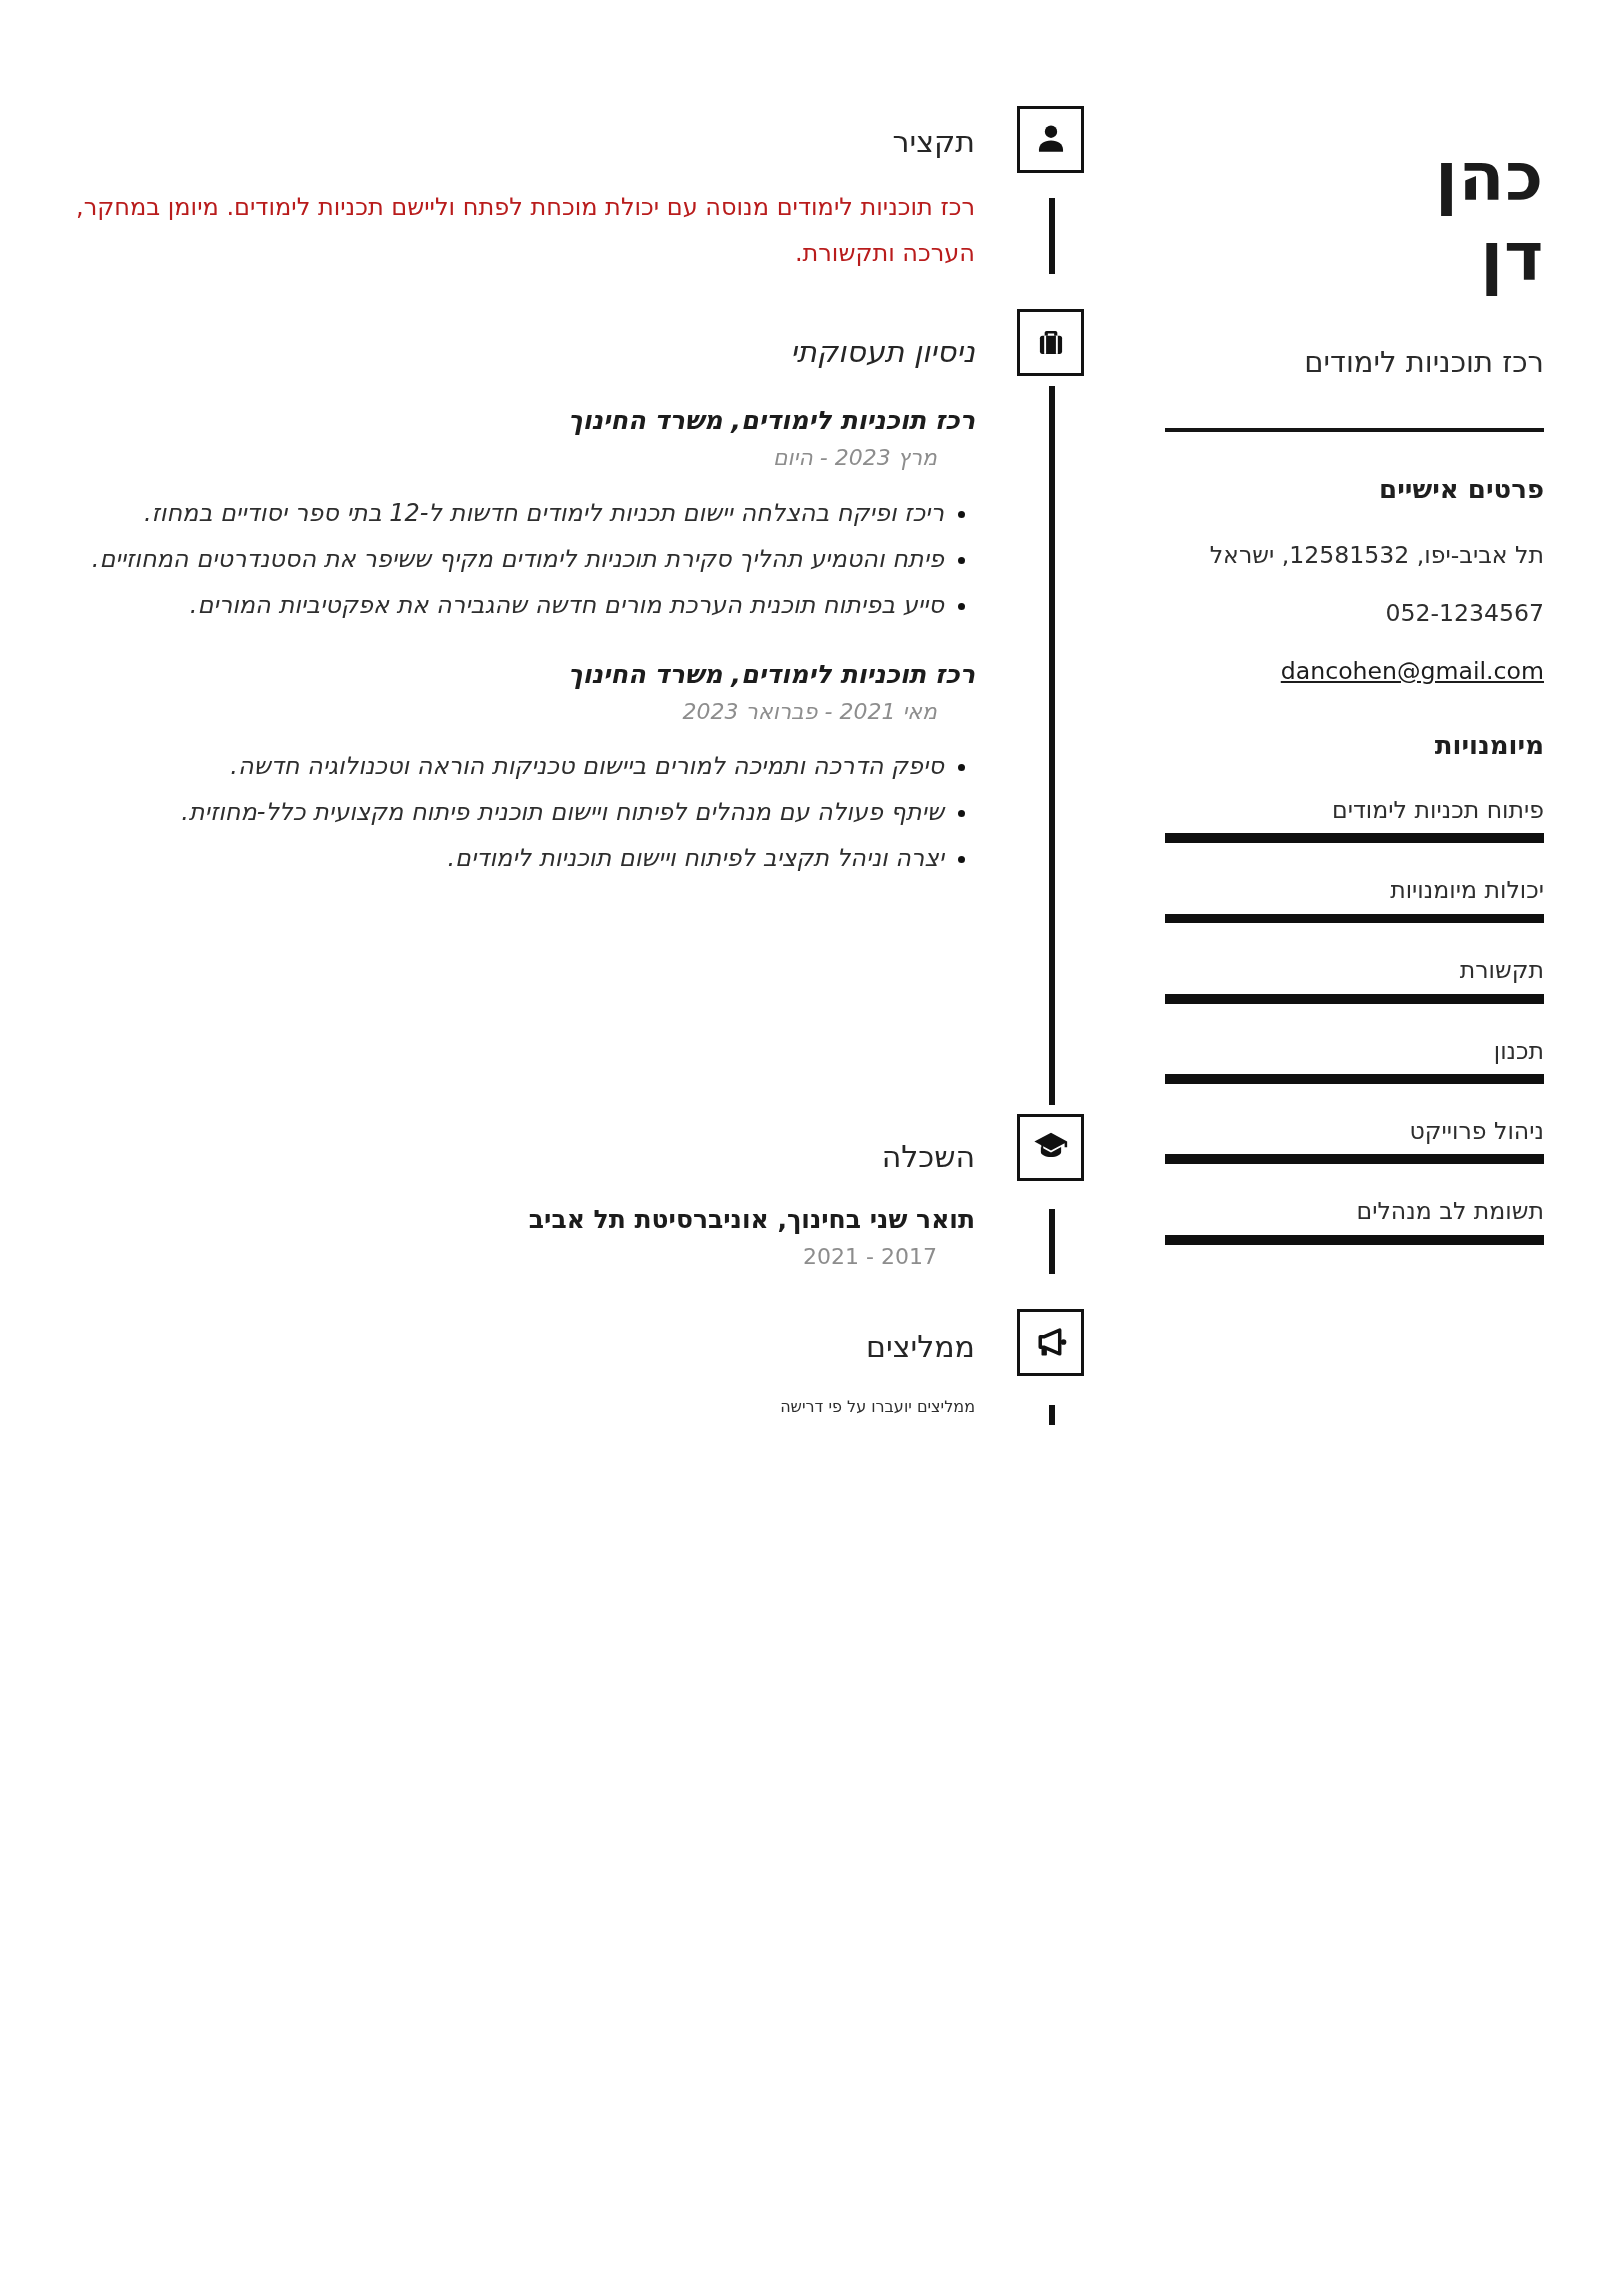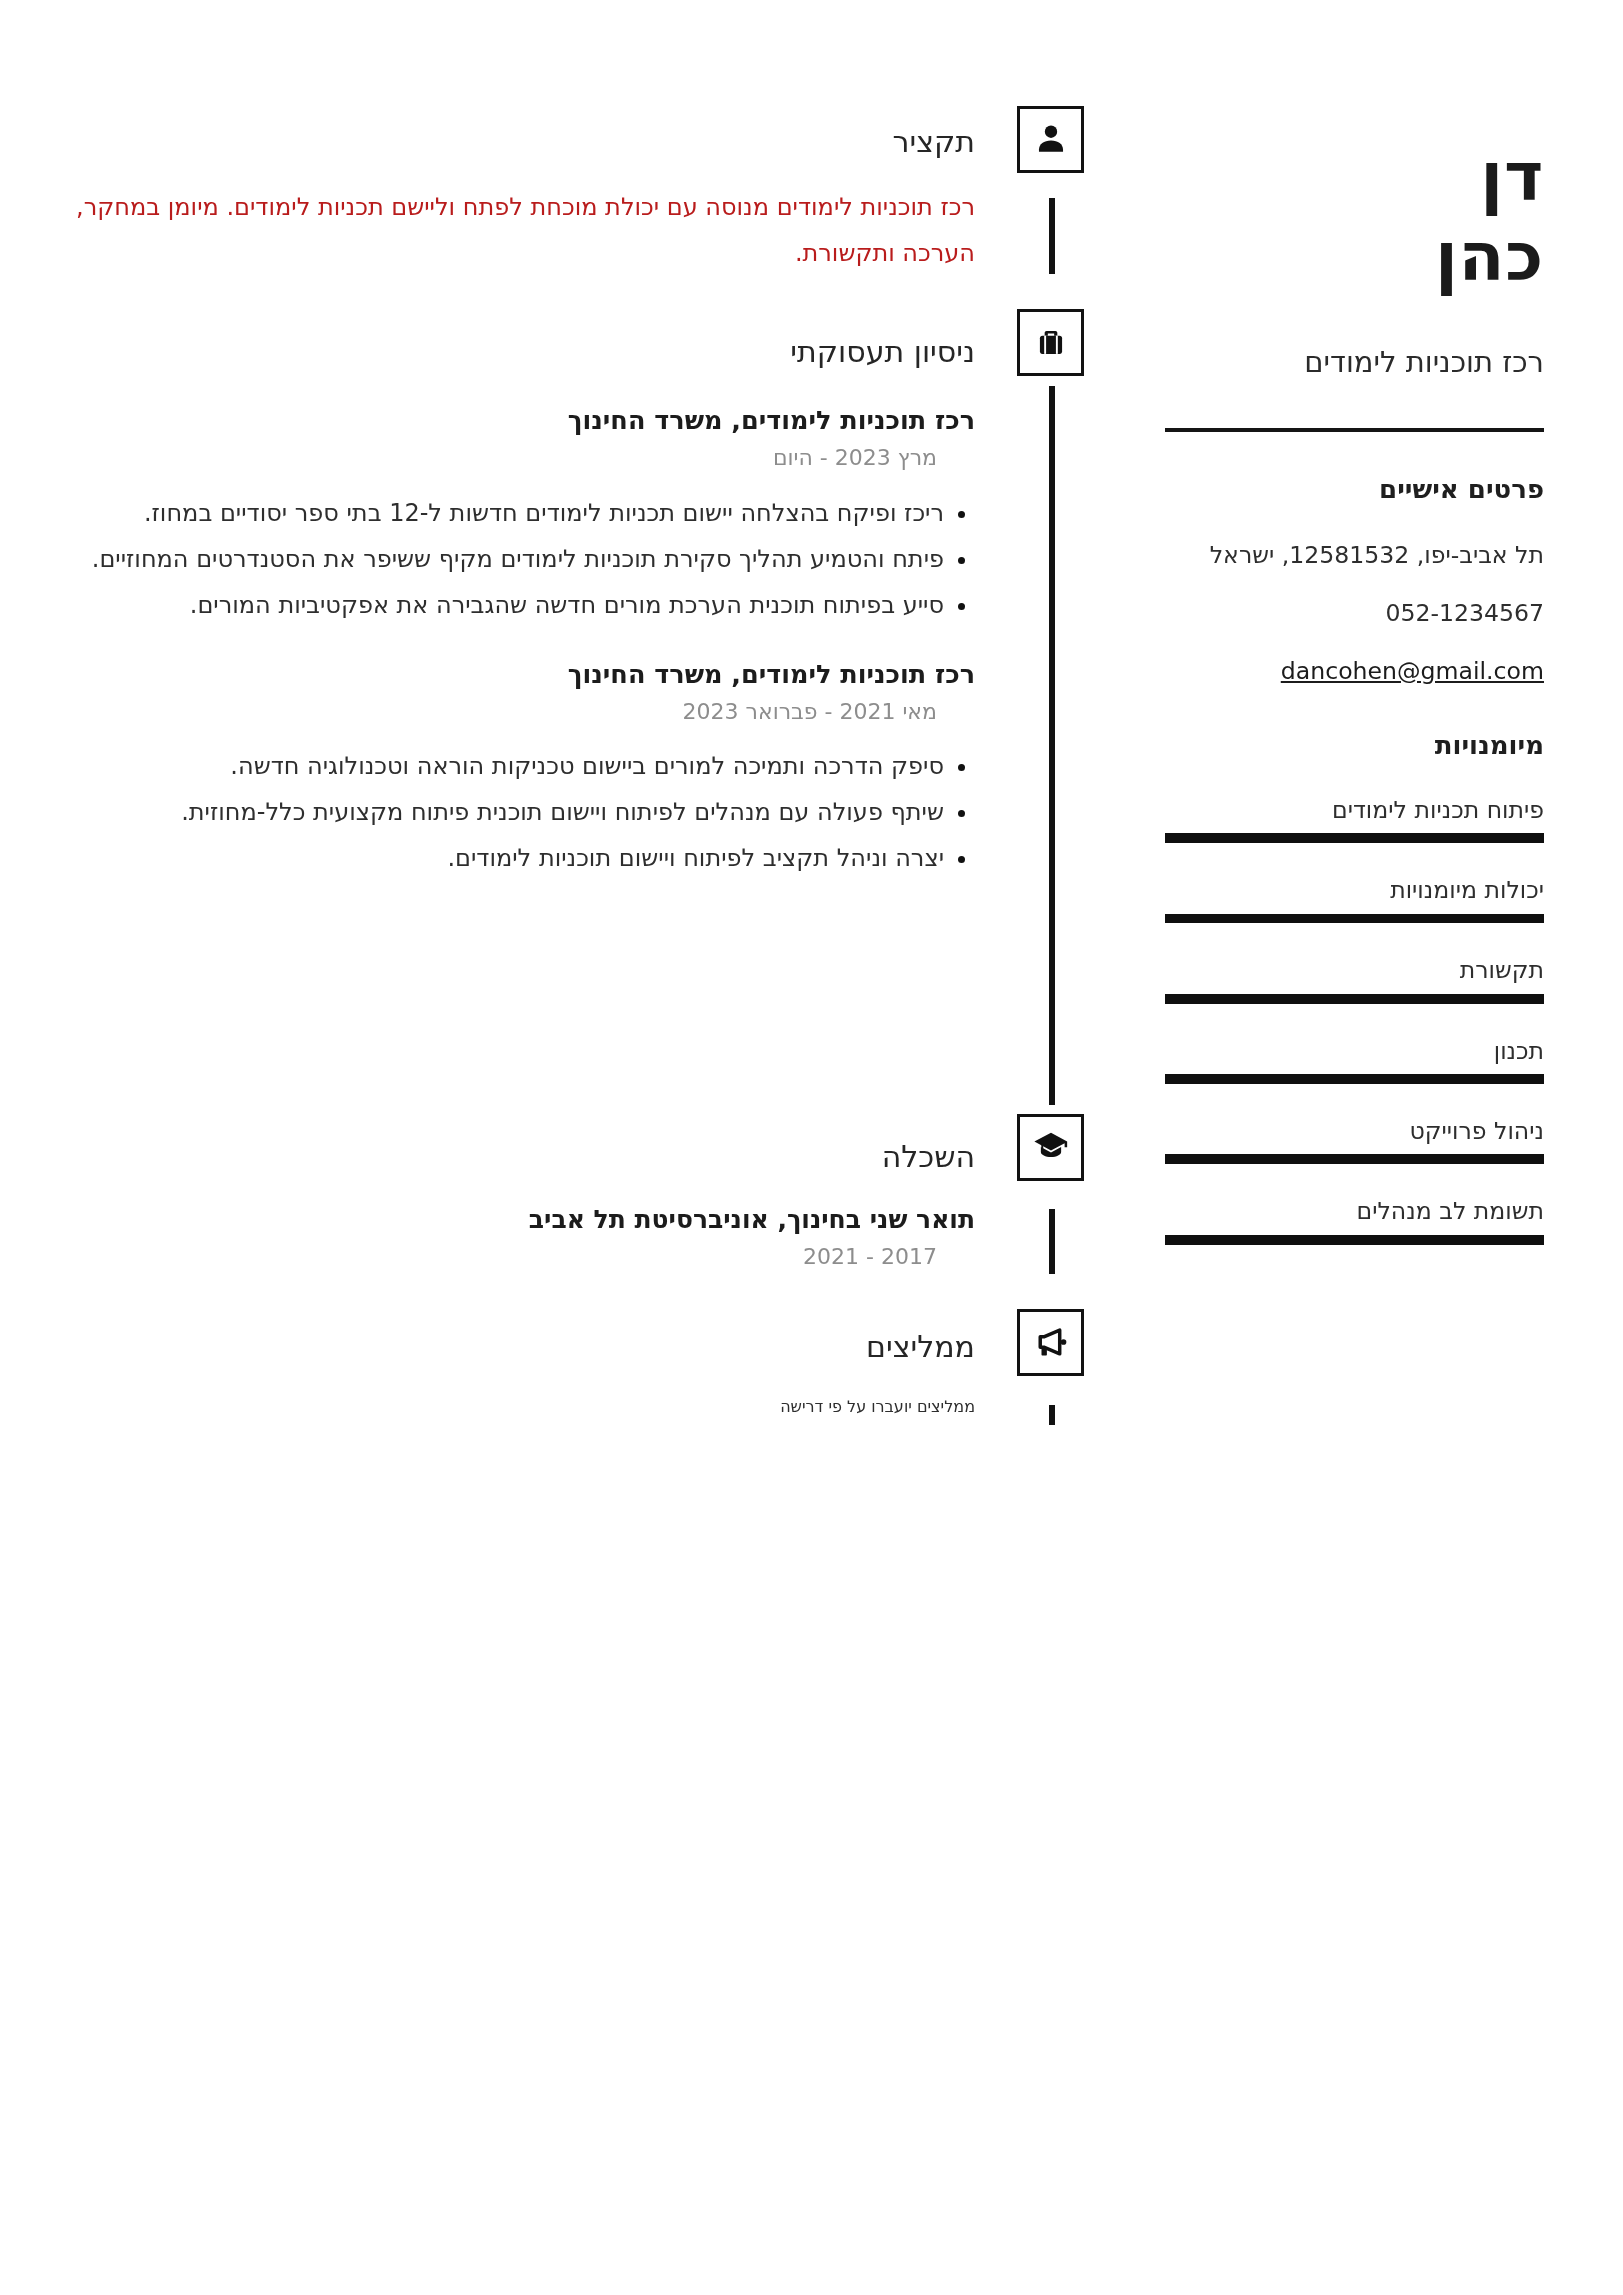--- a/index.html
+++ b/index.html
@@ -88,22 +88,22 @@
         <path d="M17.5 4.5v15l-10-4.2H5.2v-6.6H7.5z" fill="none" stroke="#111" stroke-width="2.2" stroke-linejoin="round"></path>
         <rect x="6" y="15.3" width="3.4" height="5.2" rx="0.5" fill="#111"></rect>
         <circle cx="19.9" cy="12" r="1.8" fill="#111"></circle>
       </svg>
     </span>
   </div>
   <div class="tl-line" style="top:1405px;height:19.6px;"></div>
 
   <aside class="sidebar">
     <h1 class="name">
+        <span>כהן</span>
         <span>דן</span>
-        <span>כהן</span>
       </h1>
     <div class="role">רכז תוכניות לימודים</div>
 
     <div class="divider"></div>
 
     <h2 class="side-h">פרטים אישיים</h2>
     <div class="detail addr">תל אביב-יפו, 12581532, ישראל</div>
     <div class="detail tel">052-1234567</div>
     <div class="detail mail"><a href="#">dancohen@gmail.com</a></div>
 
@@ -145,21 +145,21 @@
           <div class="skill-bar" style="width: 100%;"></div>
         </div>
     </div>
   </aside>
 
   <section class="main-block" style="top:98px;">
     <h2 class="sec-h">תקציר</h2>
     <p class="summary-text">רכז תוכניות לימודים מנוסה עם יכולת מוכחת לפתח וליישם תכניות לימודים. מיומן במחקר, הערכה ותקשורת.</p>
   </section>
 
-  <section class="main-block" style="top:308px;">
+  <section class="main-block" style="top:308px;font-style:italic;">
     <h2 class="sec-h">ניסיון תעסוקתי</h2>
 
     <div class="job">
       <div class="job-title">רכז תוכניות לימודים, משרד החינוך</div>
       <div class="date">מרץ 2023 - היום</div>
       <ul class="bullets">
         <li>ריכז ופיקח בהצלחה יישום תכניות לימודים חדשות ל-12 בתי ספר יסודיים במחוז.</li>
         <li>פיתח והטמיע תהליך סקירת תוכניות לימודים מקיף ששיפר את הסטנדרטים המחוזיים.</li>
         <li>סייע בפיתוח תוכנית הערכת מורים חדשה שהגבירה את אפקטיביות המורים.</li>
       </ul>

